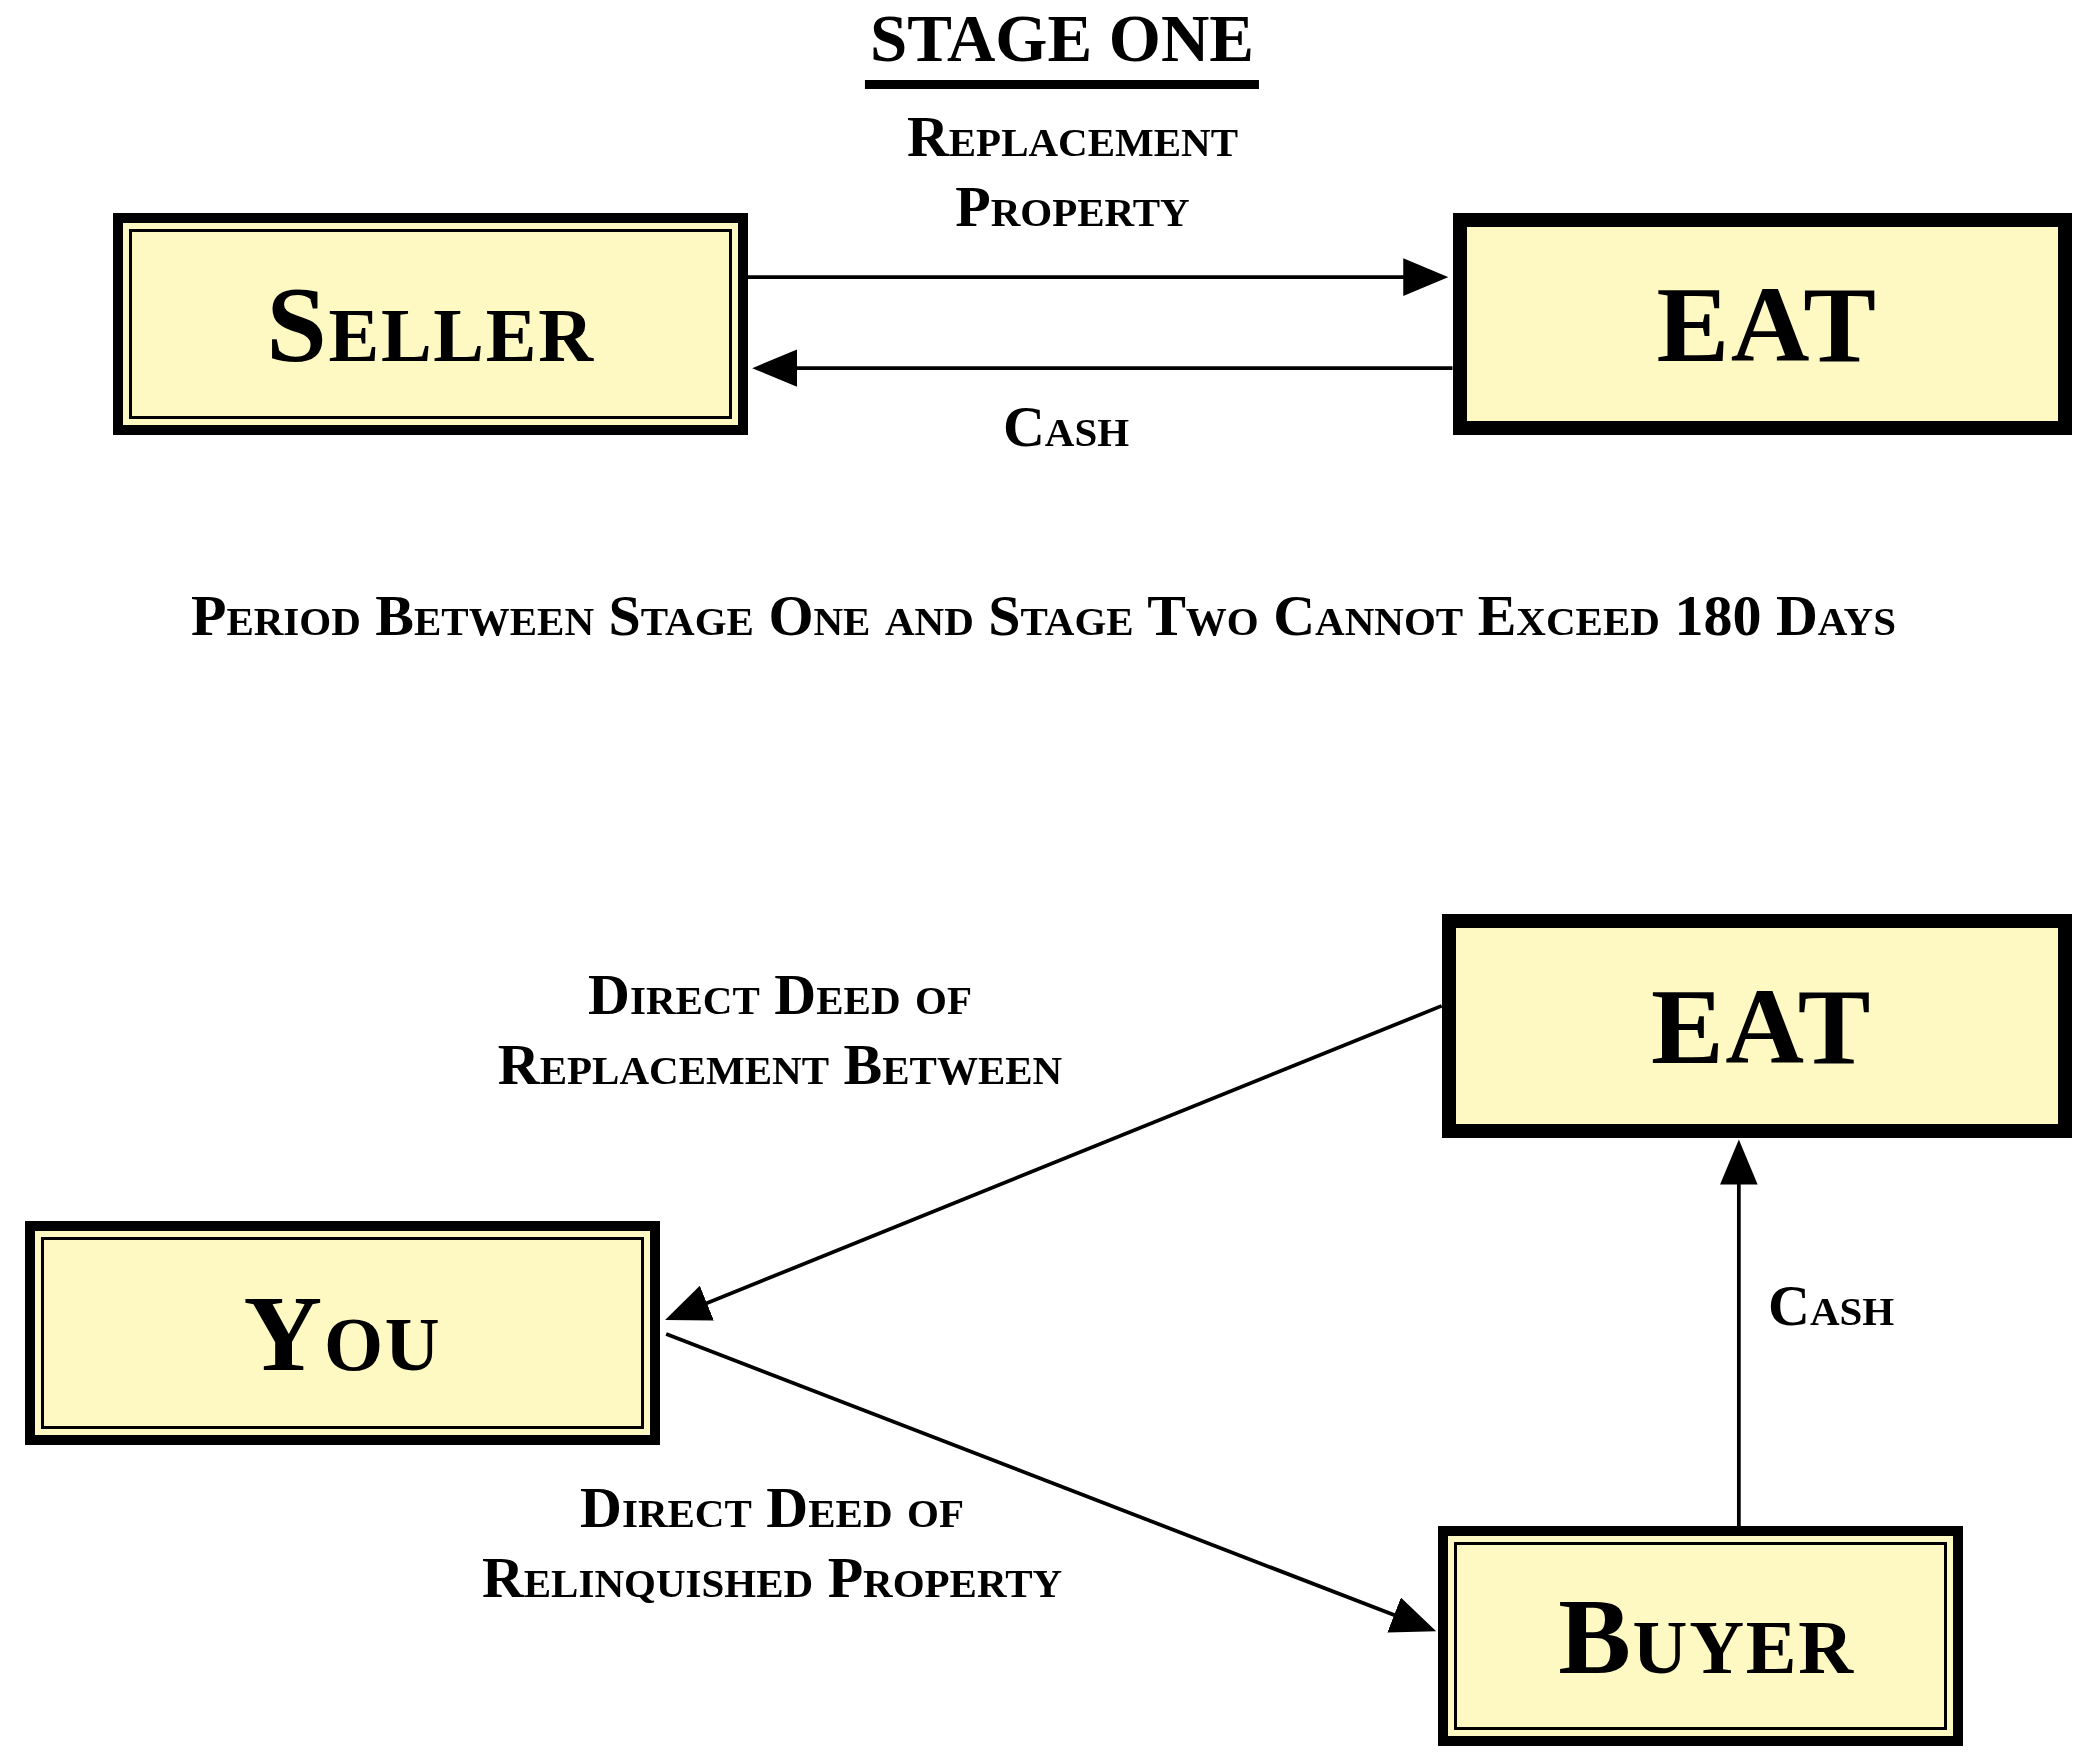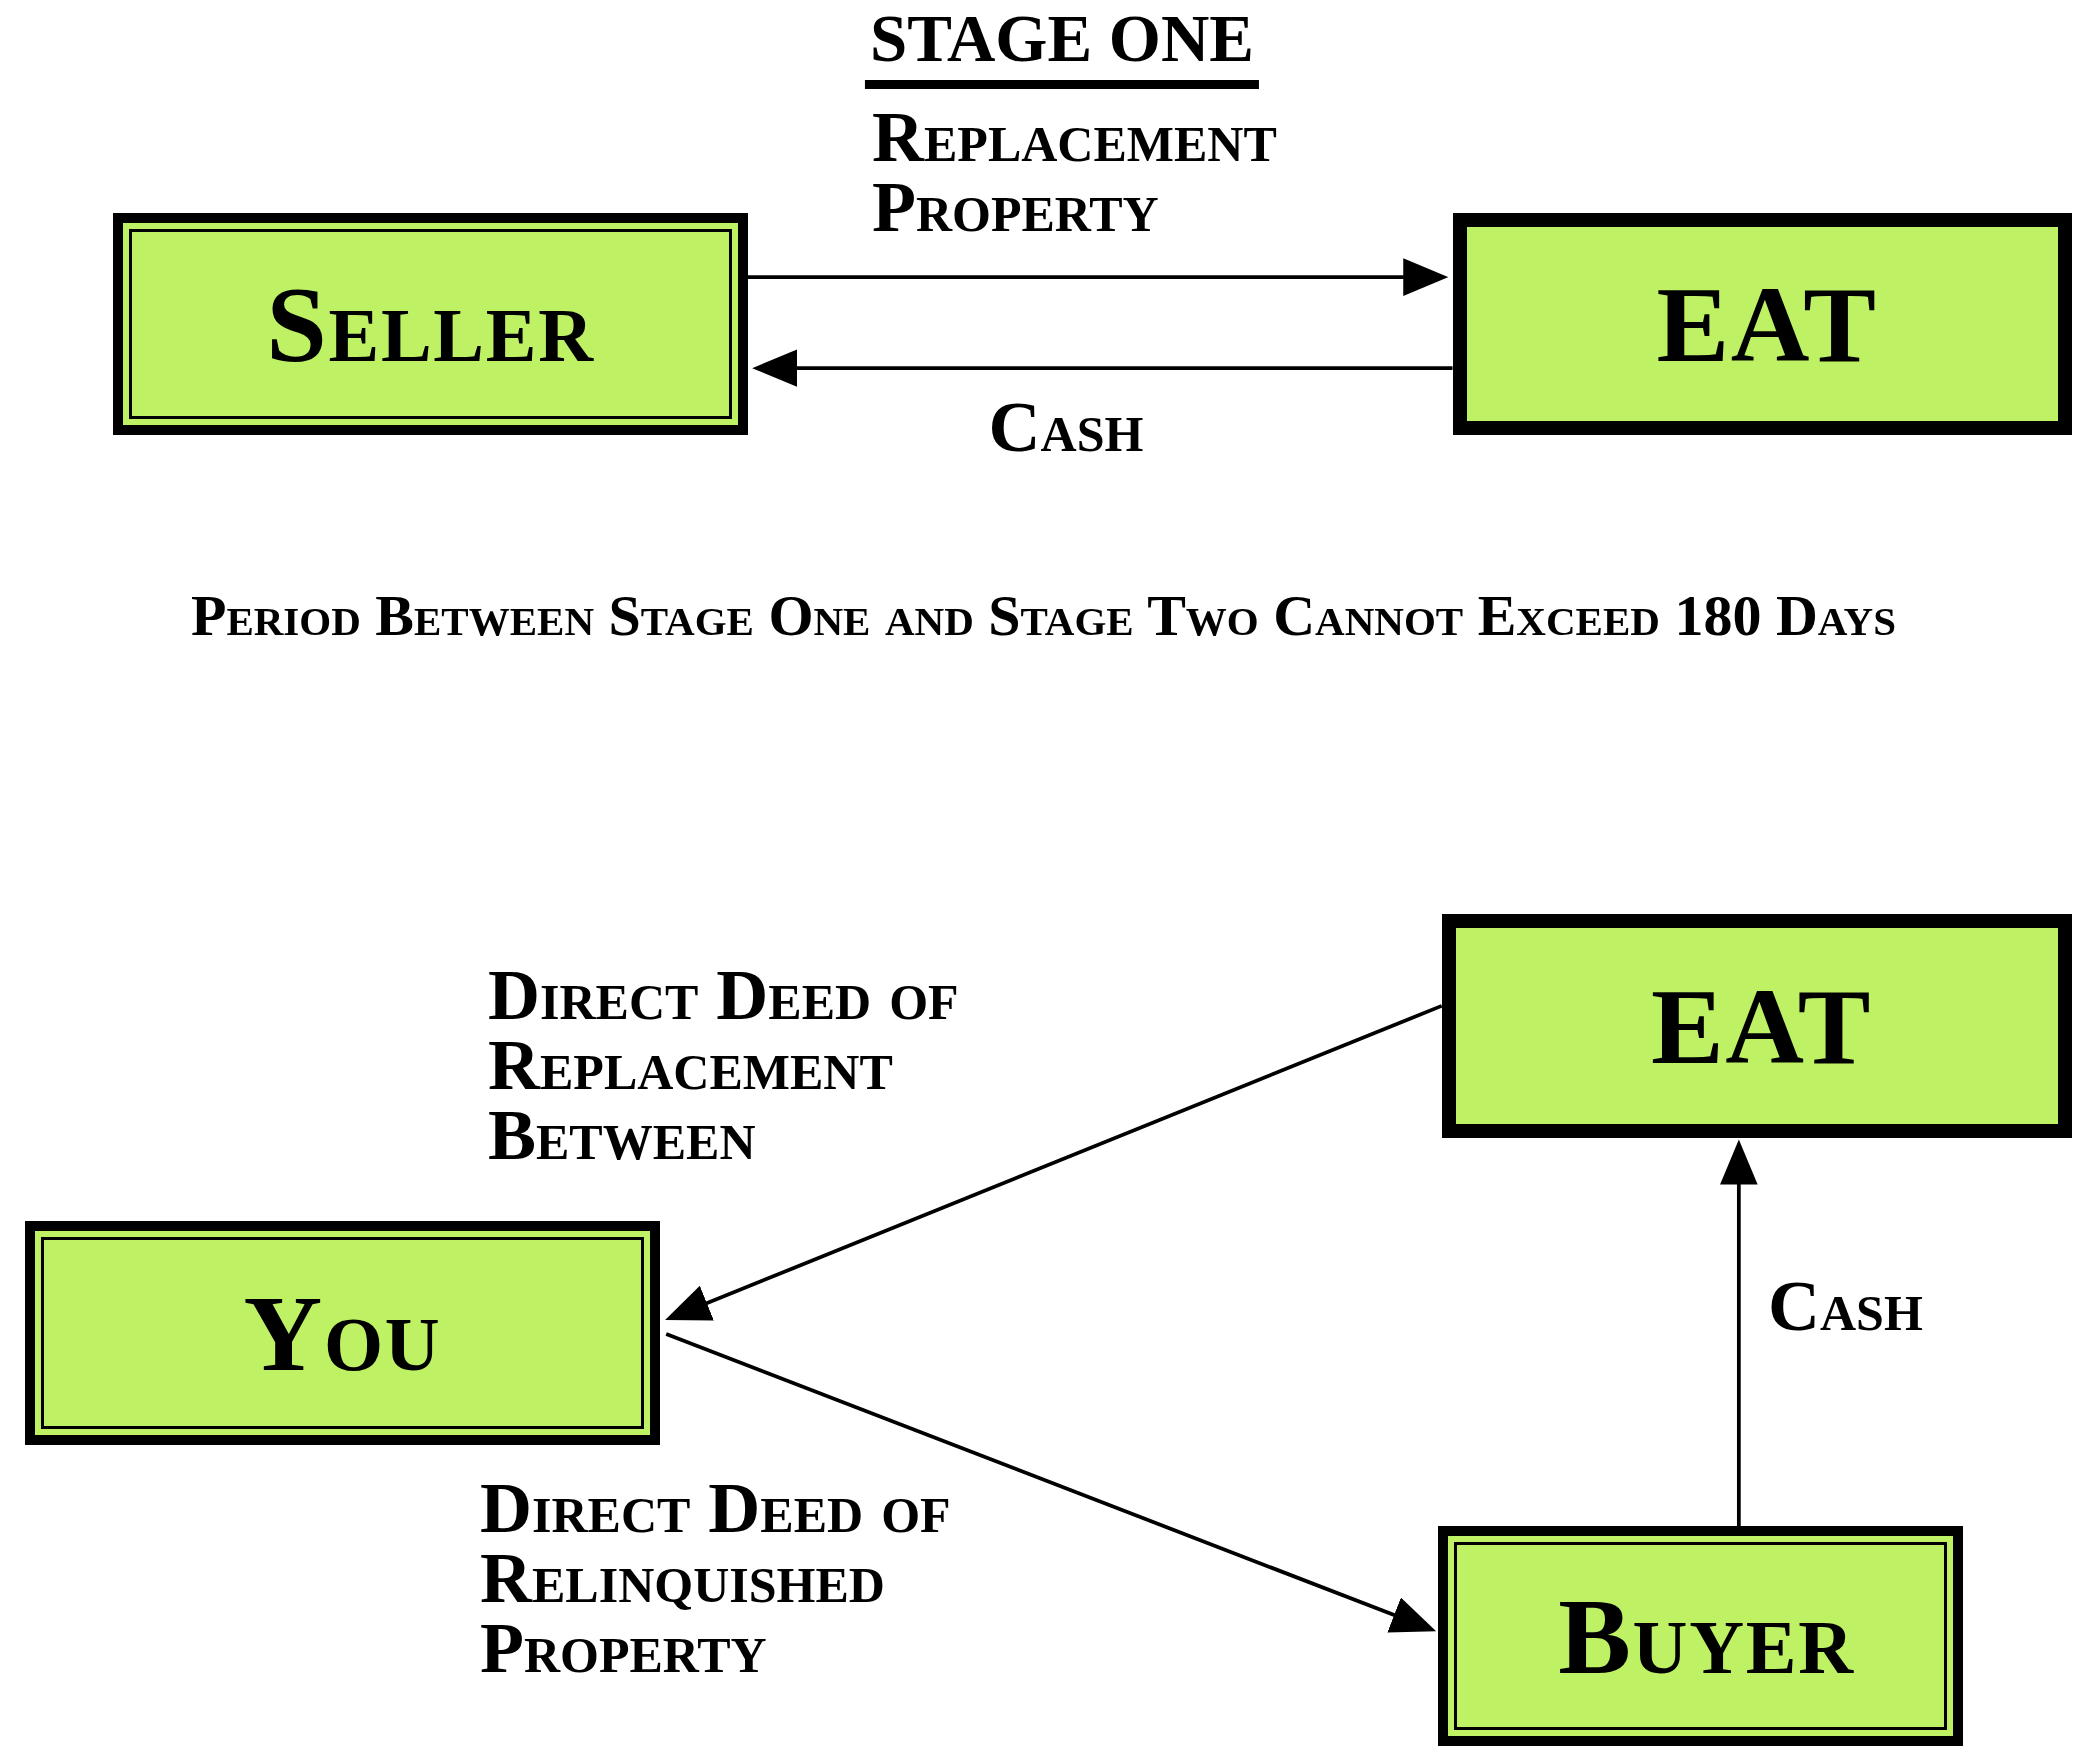--- a/index.html
+++ b/index.html
@@ -28,23 +28,24 @@
   }
   .stage-title .underlined {
     display: inline-block;
     padding: 0 5px 8.3px 5px;
     border-bottom: 9.2px solid #000;
   }
 
   
   .flow-label {
     position: absolute;
-    font-size: 72px;
+    font-size: 58px;
     line-height: 70px;
     font-variant: small-caps;
+    text-align: center;
     white-space: nowrap;
   }
   .flow-label.wrap {
     white-space: normal;
   }
 
   
   .note {
     position: absolute;
     left: 0;
@@ -52,21 +53,21 @@
     text-align: center;
     font-size: 58px;
     line-height: 1.1;
     font-variant: small-caps;
     white-space: nowrap;
   }
 
   
   .box {
     position: absolute;
-    background: #bef264;
+    background: #fef9c3;
     display: flex;
     align-items: center;
     justify-content: center;
     box-sizing: border-box;
   }
   .box.single {
     border: 14px solid #000;
     padding-left: 9px;
   }
   .box.double {

